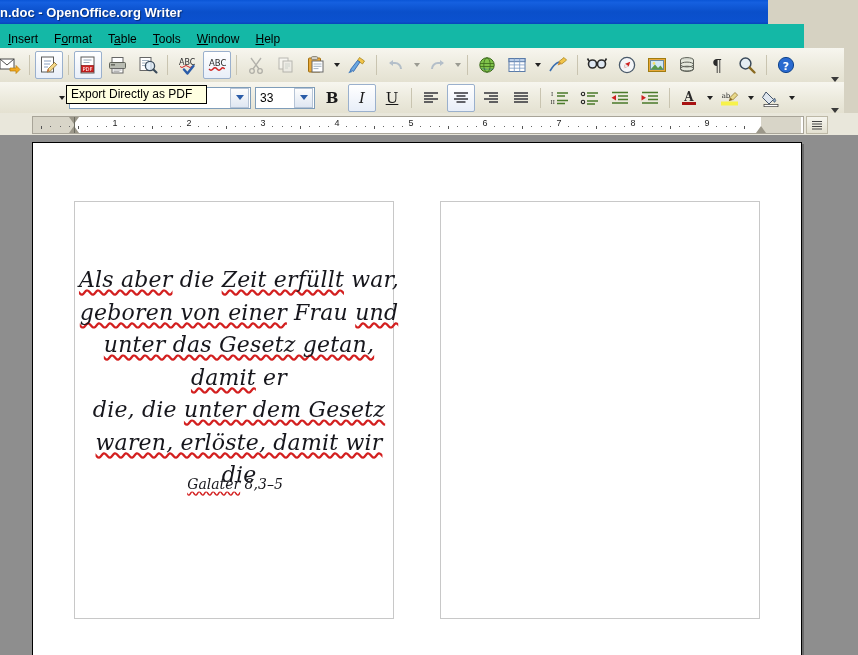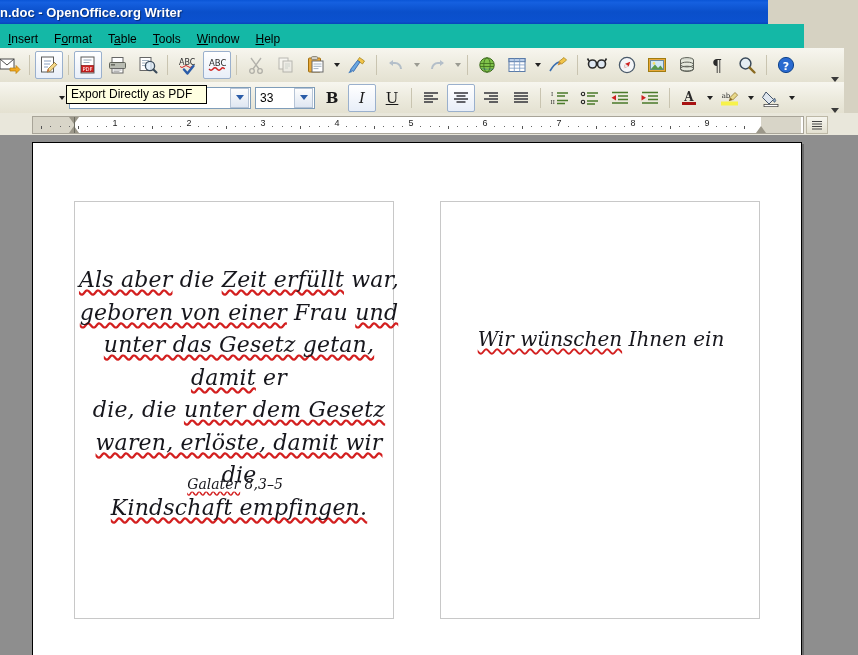--- a/index.html
+++ b/index.html
@@ -657,29 +657,27 @@
   <div class="workspace">
     <div class="page">
 
       <div class="frame" id="frame-left">
         <div class="card-text" id="left-body">
             <div><span class="sp">Als aber</span><span> die </span><span class="sp">Zeit erfüllt</span><span> war,</span></div>
             <div><span class="sp">geboren von einer</span><span> Frau </span><span class="sp">und</span></div>
             <div><span class="sp">unter das Gesetz getan, damit</span><span> er</span></div>
             <div><span>die, die </span><span class="sp">unter dem Gesetz</span></div>
             <div><span class="sp">waren, erlöste, damit wir</span><span> die</span></div>
-            <div><span class="sp">Kindschaft empfingen.</span></div>
           </div>
         <div class="card-text" id="left-cite">
             <div><span class="sp">Galater</span><span> 8,3–5</span></div>
           </div>
       </div>
 
       <div class="frame" id="frame-right">
         <div class="card-text" id="right-body">
-            <div><span class="sp">Wir wünschen</span><span> Ihnen ein</span></div>
           </div>
       </div>
 
     </div>
   </div>
 
 </div>
 
 </body></html>

